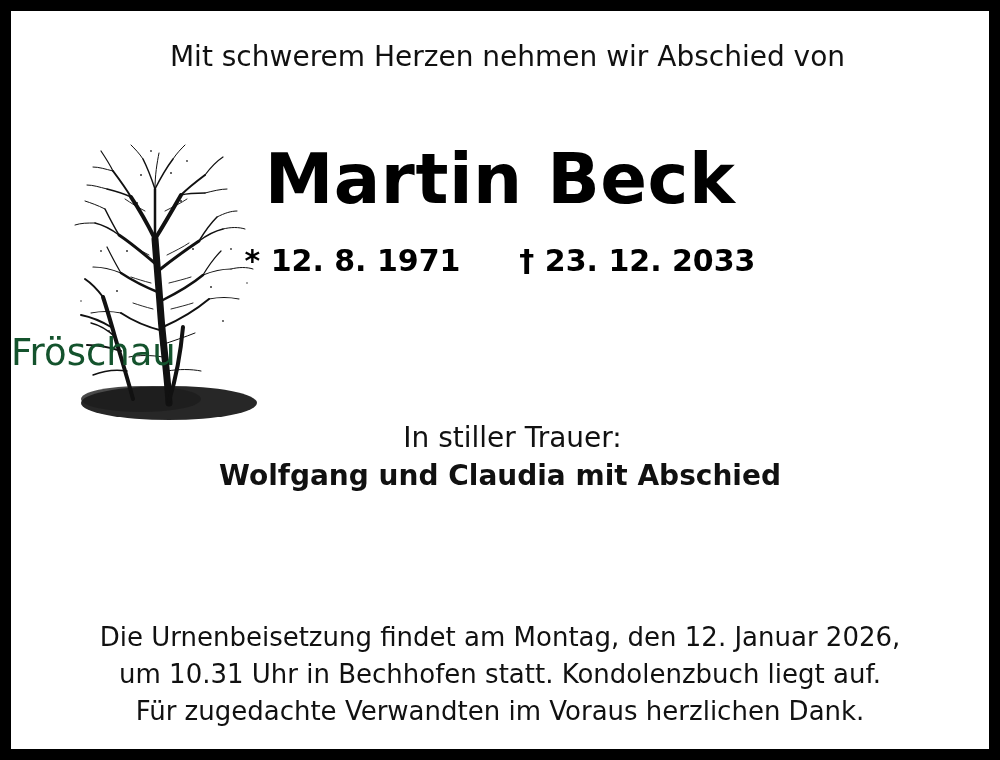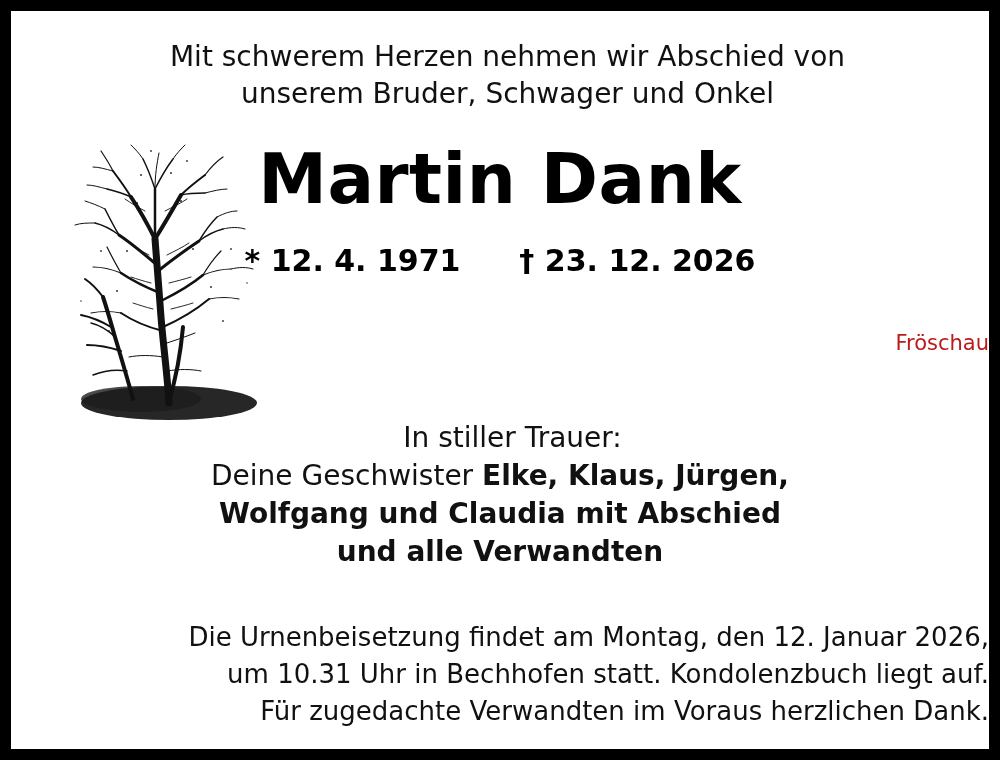--- a/index.html
+++ b/index.html
@@ -70,23 +70,23 @@
   .dates .gap {
     display: inline-block;
     width: 38px;
   }
 
   .place {
     position: absolute;
     top: 320px;
     left: 0;
     width: 100%;
-    text-align: right;
-    font-size: 21px;
-    color: #b91c1c;
+    text-align: left;
+    font-size: 37px;
+    color: #14532d;
   }
 
   .mourning {
     position: absolute;
     top: 408px;
     left: 0;
     width: 100%;
     text-align: center;
     font-size: 28px;
     line-height: 1.36;
@@ -101,21 +101,21 @@
   }
   .mourning .line {
     white-space: nowrap;
   }
 
   .ceremony {
     position: absolute;
     top: 608px;
     left: 0;
     width: 100%;
-    text-align: right;
+    text-align: center;
     font-size: 26px;
     line-height: 1.42;
     color: #111111;
   }
   .ceremony div {
     white-space: nowrap;
   }
 
   .tree {
     position: absolute;
@@ -221,38 +221,35 @@
           <circle cx="110" cy="20" r="0.9"></circle>
             <circle cx="146" cy="30" r="0.9"></circle>
           <circle cx="40" cy="170" r="0.8"></circle>
             <circle cx="206" cy="152" r="0.8"></circle>
         </g>
       </svg>
     </div>
 
     <div class="intro">
       <div>Mit schwerem Herzen nehmen wir Abschied von</div>
-      <div>unserem Bruder, Schwager und Onkel</div>
-    </div>
-
-    <div class="name">Martin Dank</div>
+    </div>
+
+    <div class="name">Martin Beck</div>
 
     <div class="dates">
-      <span>* 12. 4. 1971</span>
+      <span>* 12. 8. 1971</span>
       <span class="gap"></span>
-      <span>† 23. 12. 2026</span>
+      <span>† 23. 12. 2033</span>
     </div>
 
     <div class="place">Fröschau</div>
 
     <div class="mourning">
       <div class="heading line">In stiller Trauer:</div>
-      <div class="line"><span>Deine Geschwister </span><span class="bold">Elke, Klaus, Jürgen,</span></div>
       <div class="line bold">Wolfgang und Claudia mit Abschied</div>
-      <div class="line bold">und alle Verwandten</div>
     </div>
 
     <div class="ceremony">
       <div>Die Urnenbeisetzung findet am Montag, den 12. Januar 2026,</div>
       <div>um 10.31 Uhr in Bechhofen statt. Kondolenzbuch liegt auf.</div>
       <div>Für zugedachte Verwandten im Voraus herzlichen Dank.</div>
     </div>
 
   </div>
 </div>

